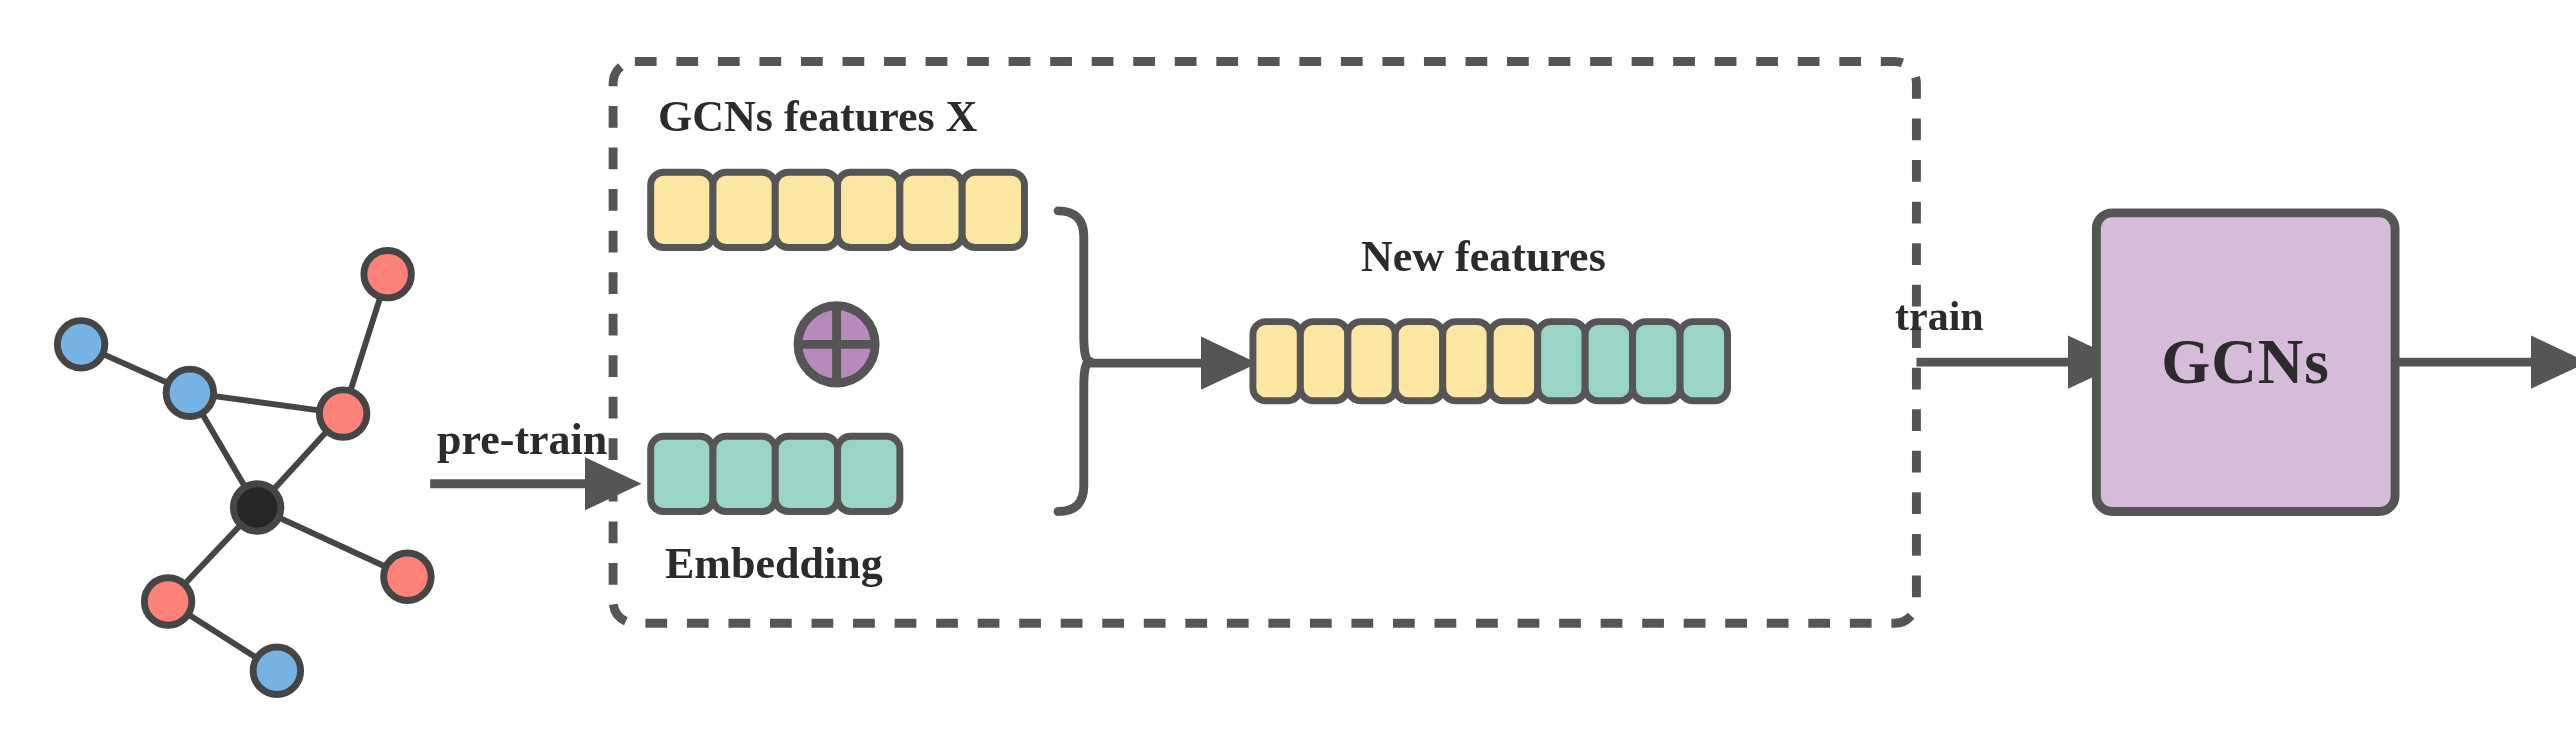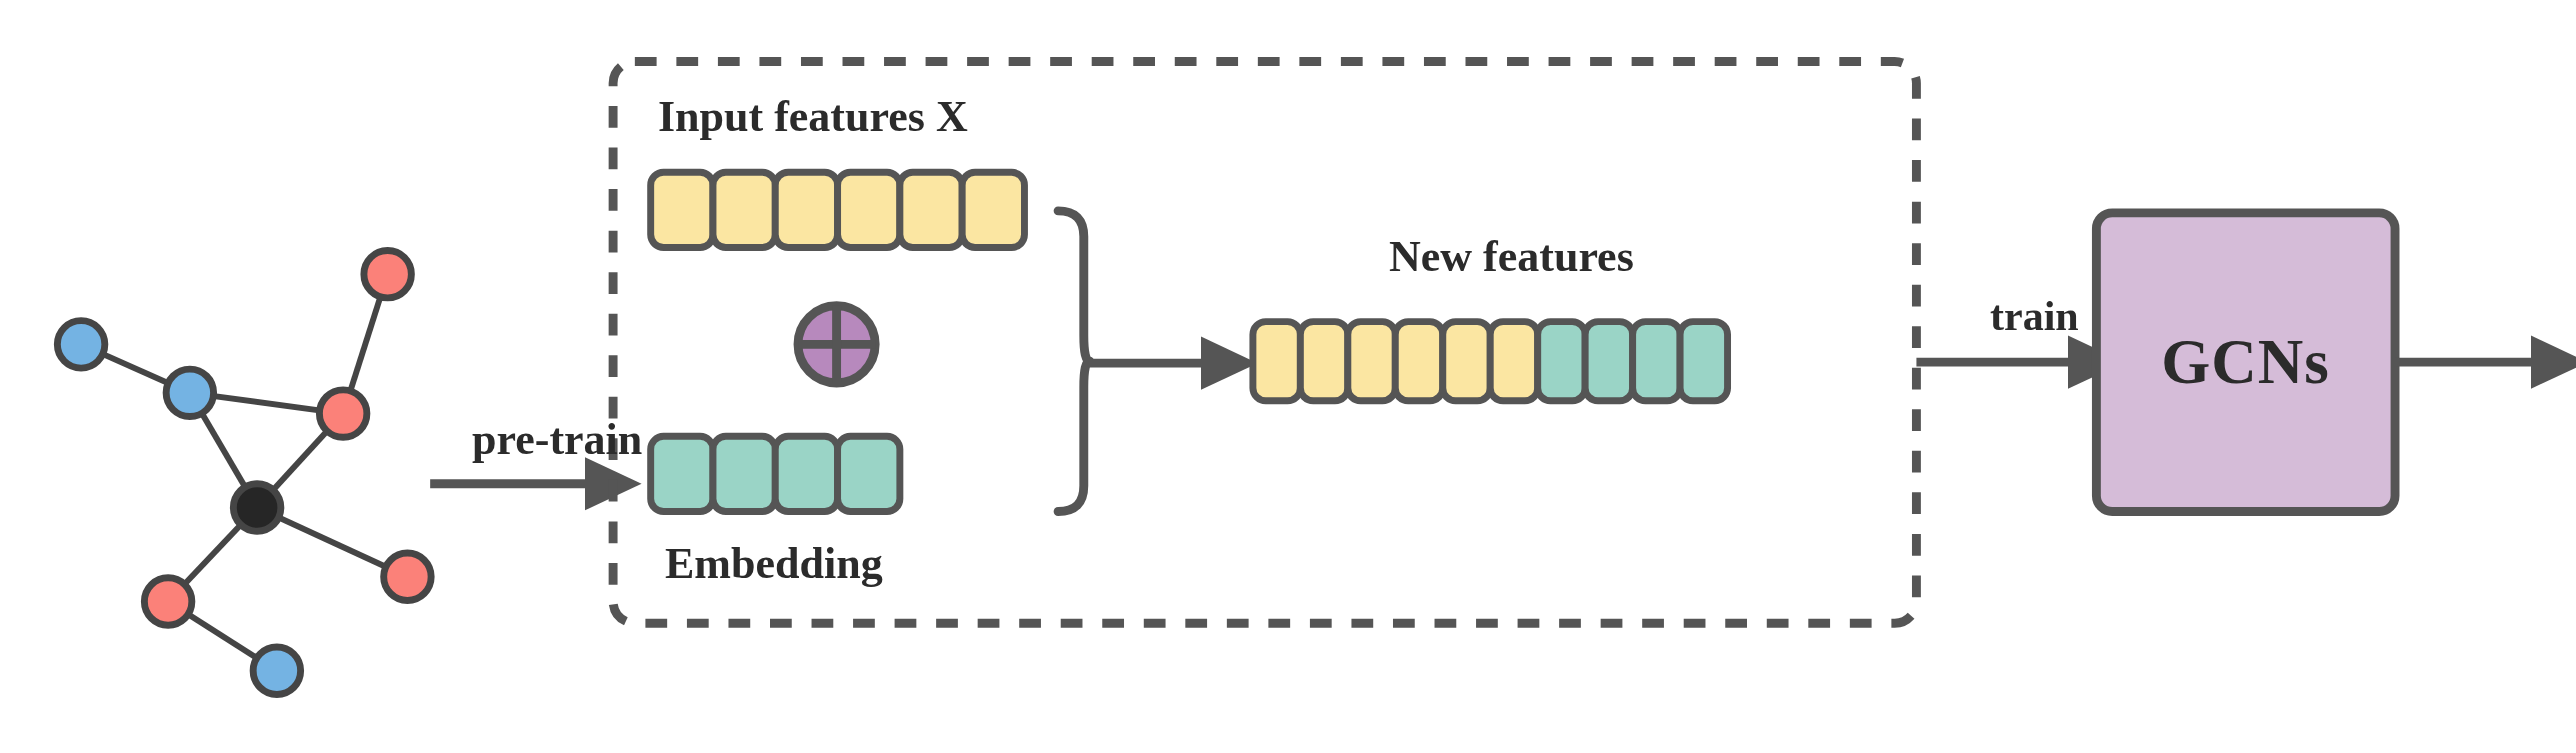--- a/index.html
+++ b/index.html
@@ -12,23 +12,23 @@
   .lbl{
     position:absolute;
     font-family:"Liberation Serif", serif;
     font-weight:bold;
     color:#2b2b2b;
     white-space:nowrap;
     line-height:1;
   }
   #label-input-features{left:658px;top:95px;font-size:44px;}
   #label-embedding{left:665px;top:542px;font-size:44px;text-align:center;}
-  #label-new-features{left:1361px;top:235px;font-size:44px;margin-left:28px;}
-  #label-pre-train{left:437px;top:418px;font-size:44px;margin-left:35px;}
-  #label-train{left:1990px;top:295px;font-size:42px;}
+  #label-new-features{left:1361px;top:235px;font-size:44px;}
+  #label-pre-train{left:437px;top:418px;font-size:44px;}
+  #label-train{left:1895px;top:295px;font-size:42px;}
   #label-gcns{
     left:2096px;top:213px;width:299px;height:299px;
     display:flex;align-items:center;justify-content:center;
     font-size:63px;letter-spacing:1px;
   }
 </style>
 </head>
 <body>
 
 <svg id="canvas" viewBox="0 0 2605 762" xmlns="http://www.w3.org/2000/svg">
@@ -101,21 +101,21 @@
       <rect x="1699" y="325" width="48" height="80" rx="13" ry="13" fill="#9ad4c6" stroke="#555555" stroke-width="7"></rect>
     </g>
 
   <line id="arrow-train" stroke="#555555" stroke-width="9" marker-end="url(#arrowhead)" x1="1938" y1="366" x2="2120" y2="366"></line>
 
   <rect id="gcns-rect" stroke="#555555" stroke-width="9" rx="16" ry="16" x="2120" y="215" width="302" height="302" fill="#d5bcd8"></rect>
 
   <line id="arrow-output" stroke="#555555" stroke-width="9" marker-end="url(#arrowhead)" x1="2422" y1="366" x2="2588" y2="366"></line>
 </svg>
 
-<div class="lbl" id="label-input-features">Input features X</div>
+<div class="lbl" id="label-input-features">GCNs features X</div>
 
 <div class="lbl" id="label-embedding">Embedding</div>
 
 <div class="lbl" id="label-new-features">New features</div>
 
 <div class="lbl" id="label-pre-train">pre-train</div>
 
 <div class="lbl" id="label-train">train</div>
 
 <div class="lbl" id="label-gcns">GCNs</div>

